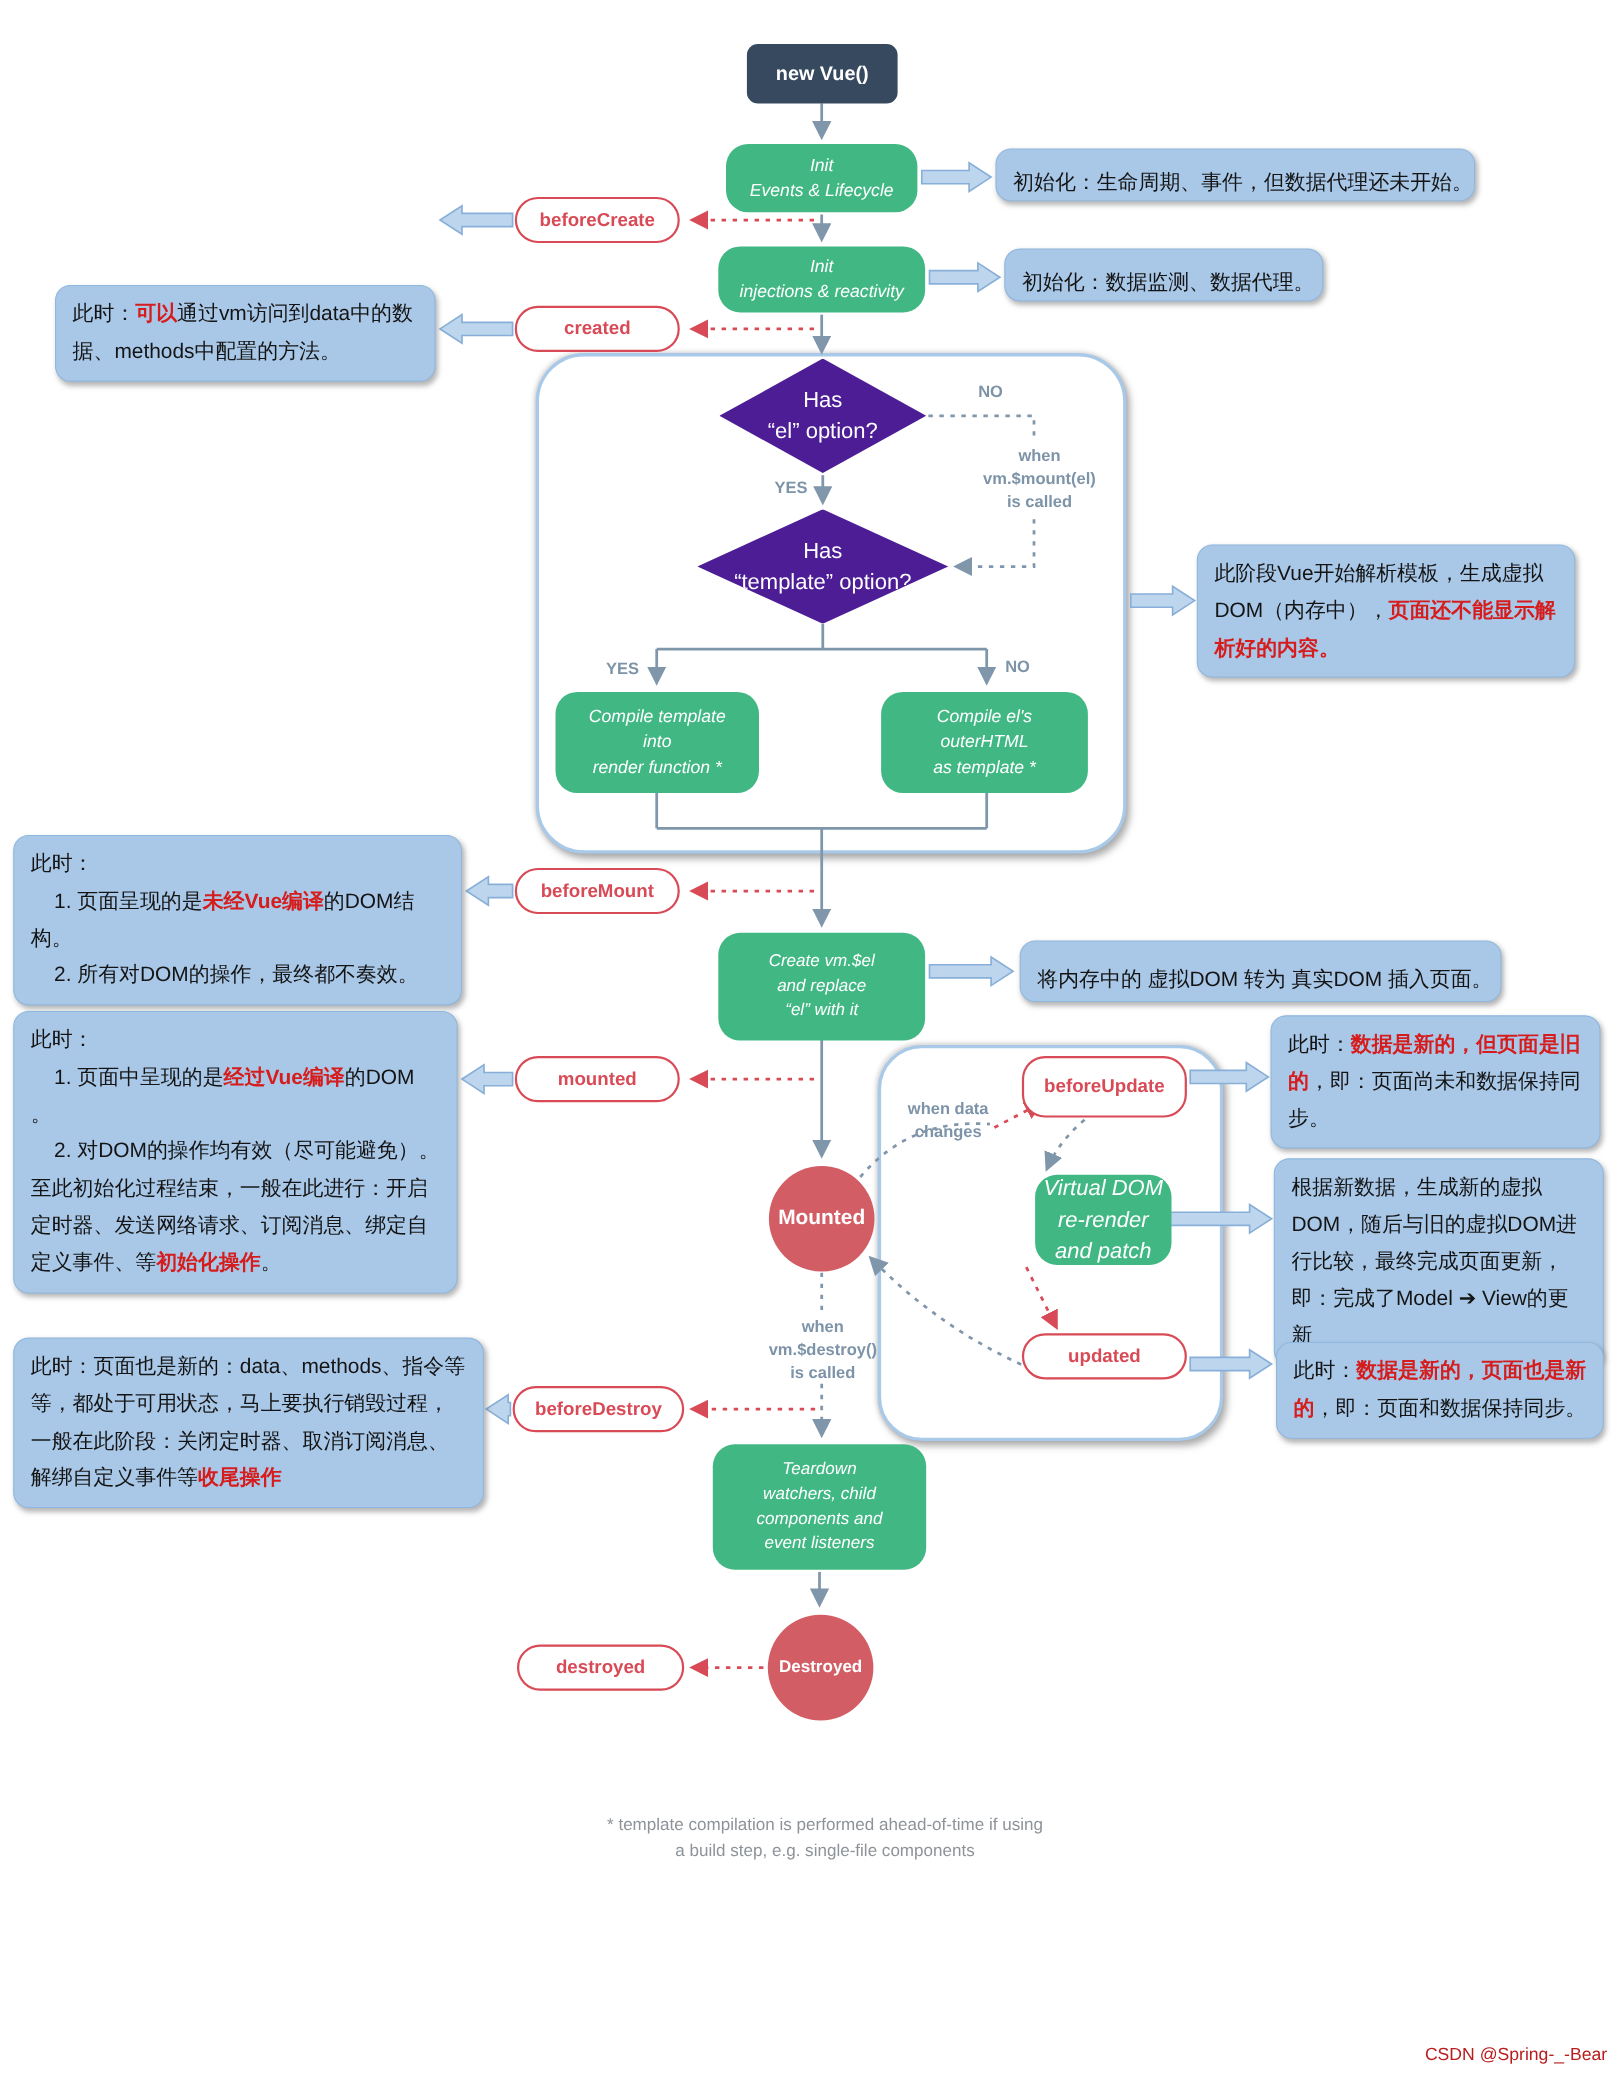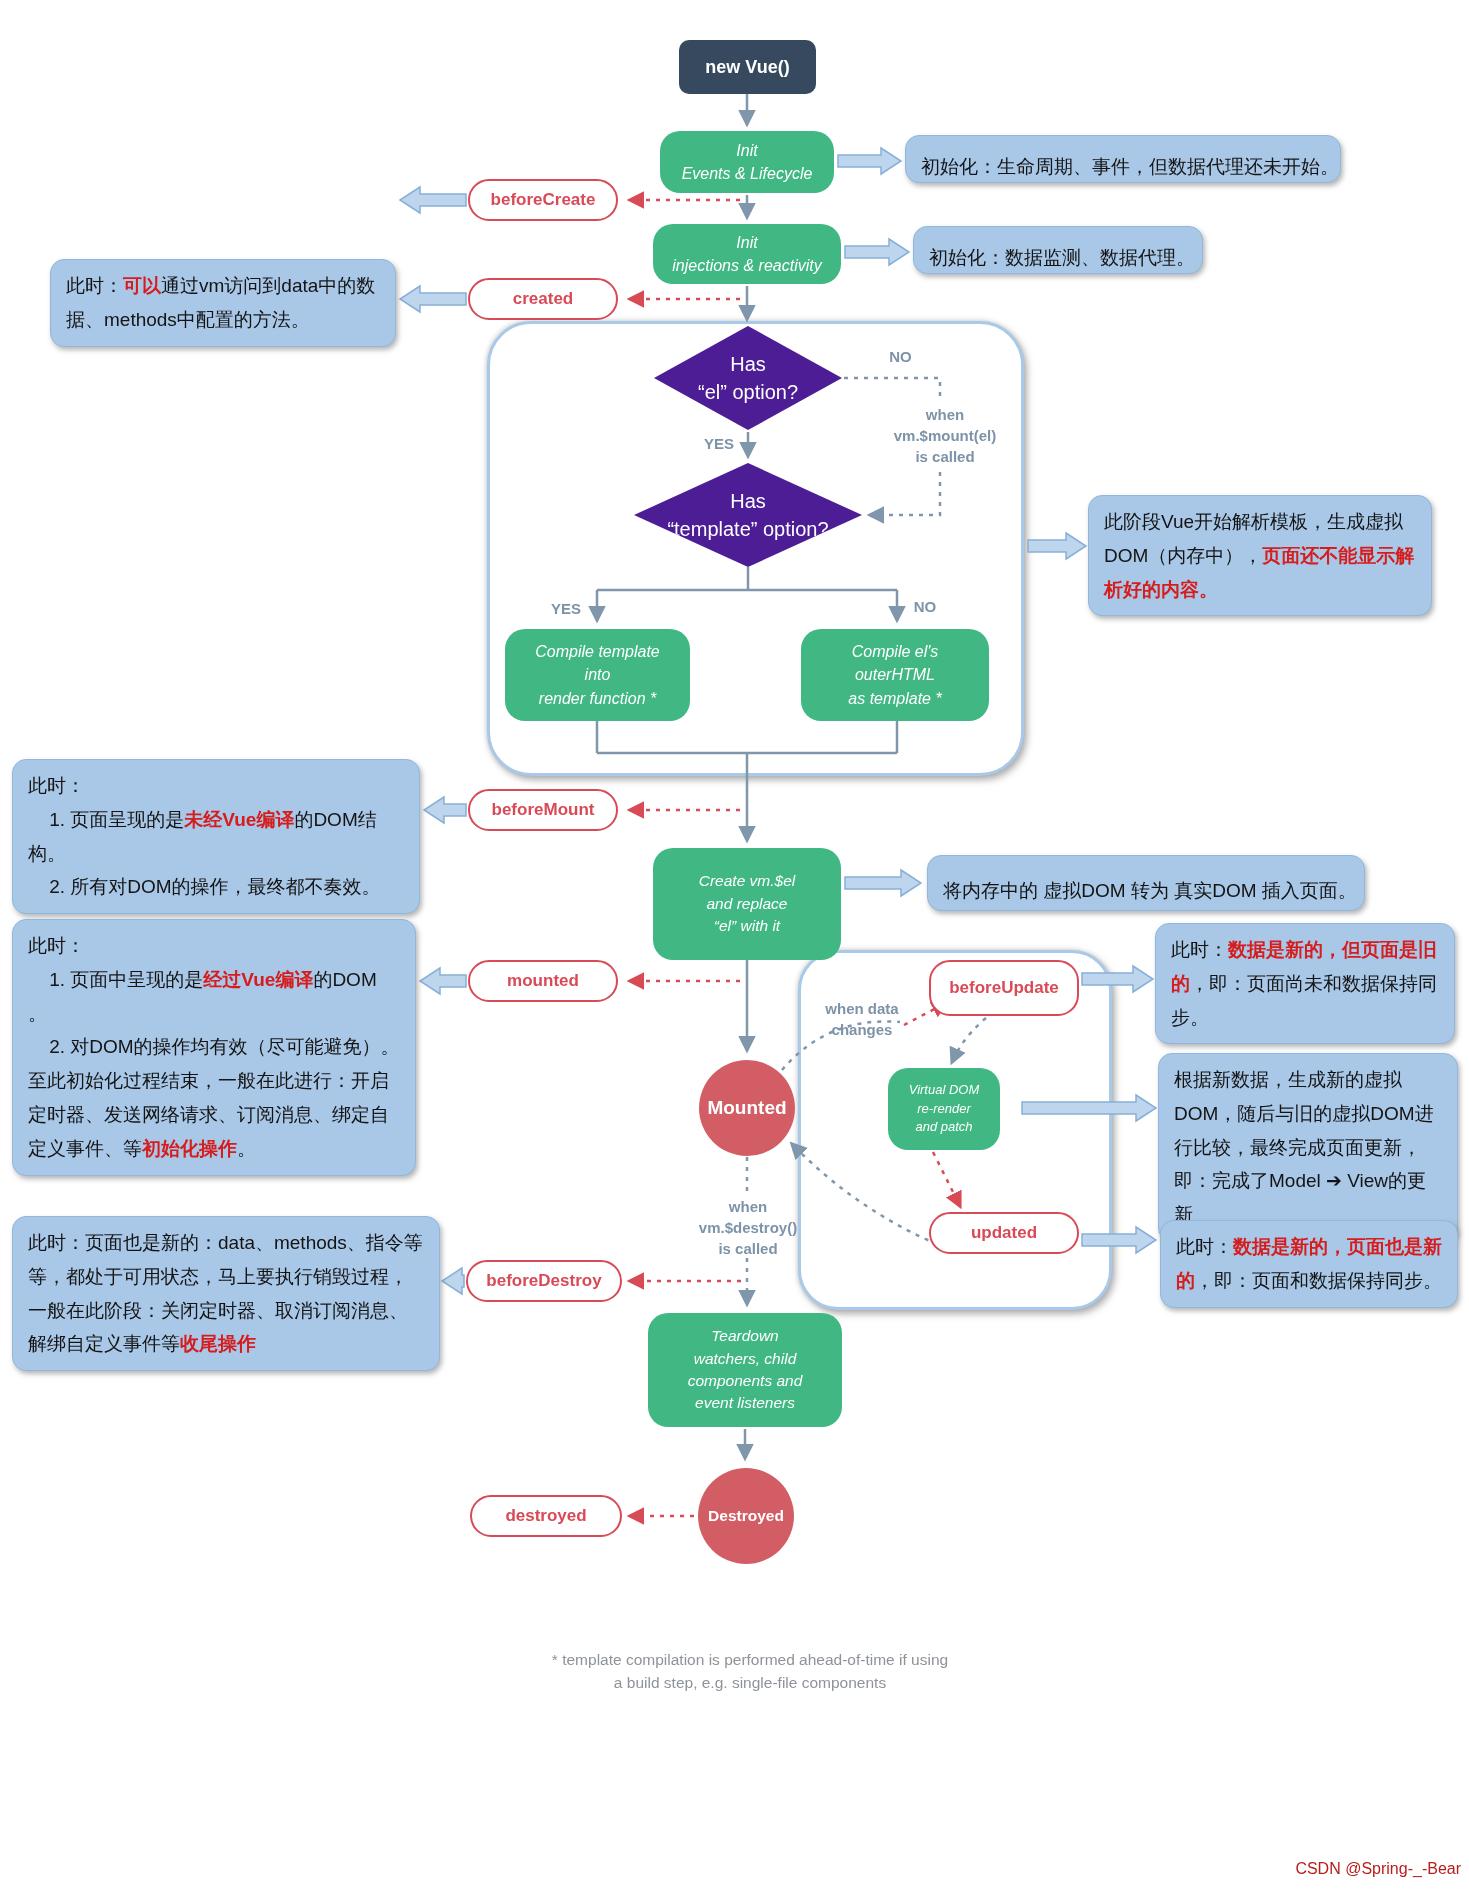--- a/index.html
+++ b/index.html
@@ -106,24 +106,24 @@
   <div class="node diamond" style="left:654px;top:326px;width:188px;height:104px;">Has
 “el” option?</div>
   <div class="node diamond" style="left:634px;top:463px;width:228px;height:104px;">Has
 “template” option?</div>
   <div class="node green" style="left:505px;top:629px;width:185px;height:92px;">Compile template
 into
 render function *</div>
   <div class="node green" style="left:801px;top:629px;width:188px;height:92px;">Compile el's
 outerHTML
 as template *</div>
-  <div class="node green" style="left:653px;top:848px;width:188px;height:112px;font-size:15.5px;">Create vm.$el
+  <div class="node green" style="left:653px;top:848px;width:188px;height:98px;font-size:15.5px;">Create vm.$el
 and replace
 “el” with it</div>
-  <div class="node green" style="left:888px;top:1068px;width:112px;height:82px;font-size:13px;">Virtual DOM
+  <div class="node green" style="left:941px;top:1068px;width:124px;height:82px;font-size:20px;">Virtual DOM
 re-render
 and patch</div>
   <div class="node green" style="left:648px;top:1313px;width:194px;height:114px;font-size:15.5px;">Teardown
 watchers, child
 components and
 event listeners</div>
   <div class="node circle" style="left:699px;top:1060px;width:96px;height:96px;font-size:19px;">Mounted</div>
   <div class="node circle" style="left:698px;top:1468px;width:96px;height:96px;font-size:15.5px;">Destroyed</div>
 
   <div class="pill" style="left:468px;top:179px;width:150px;height:42px;">beforeCreate</div>

